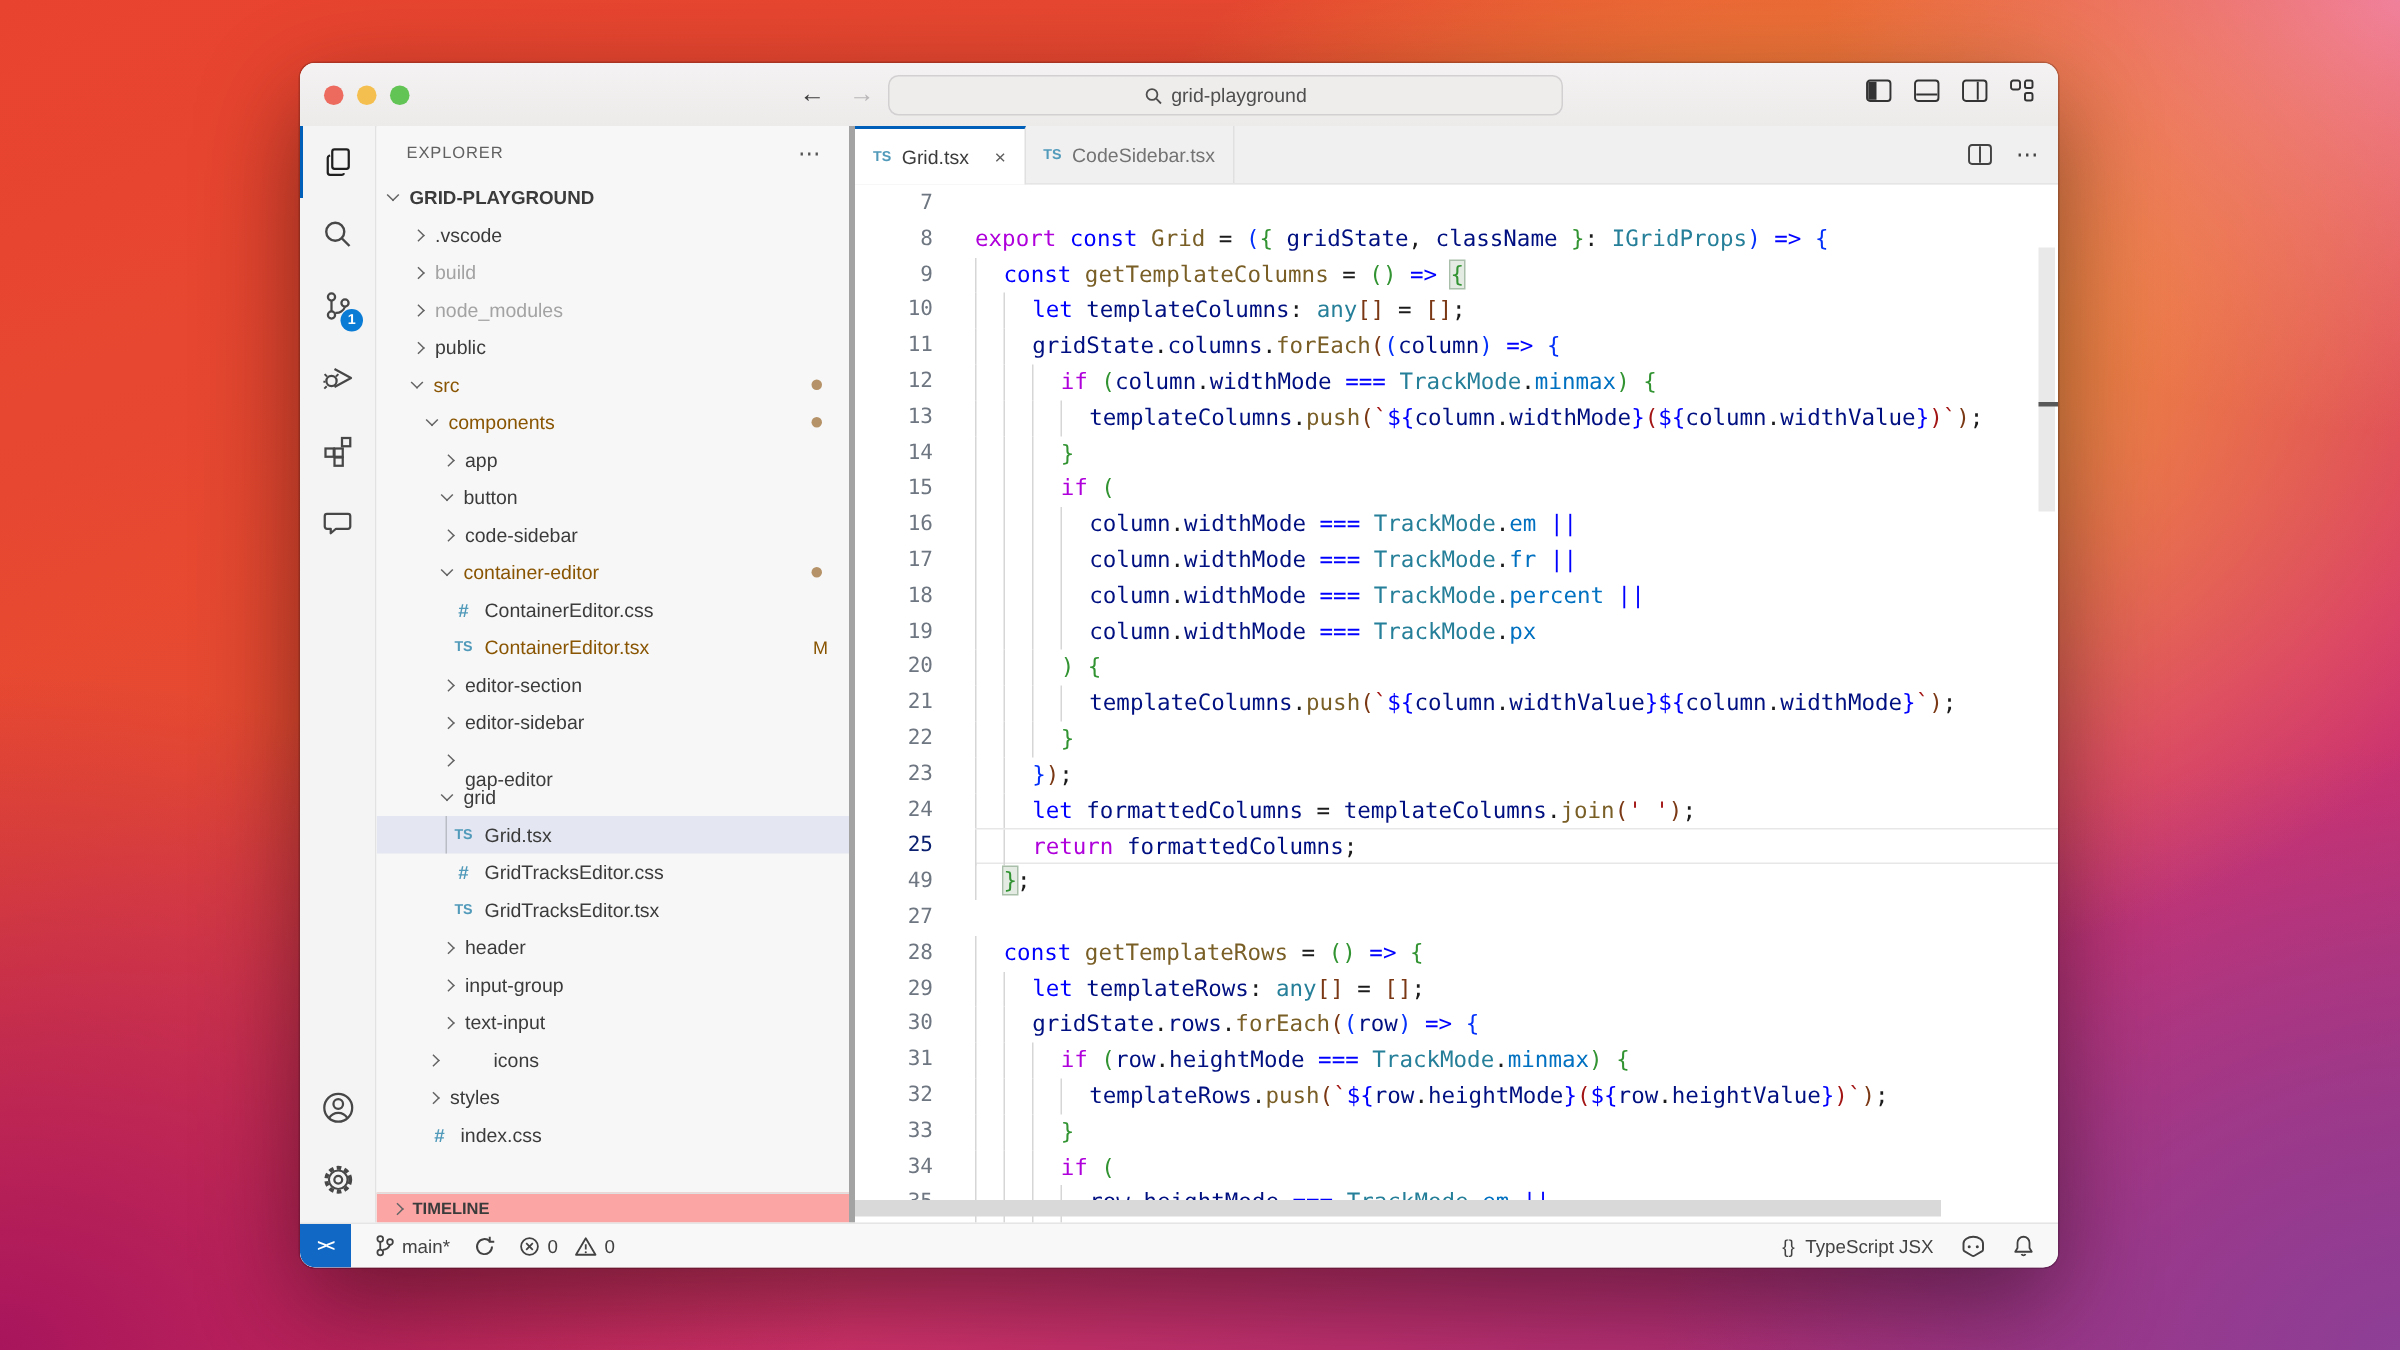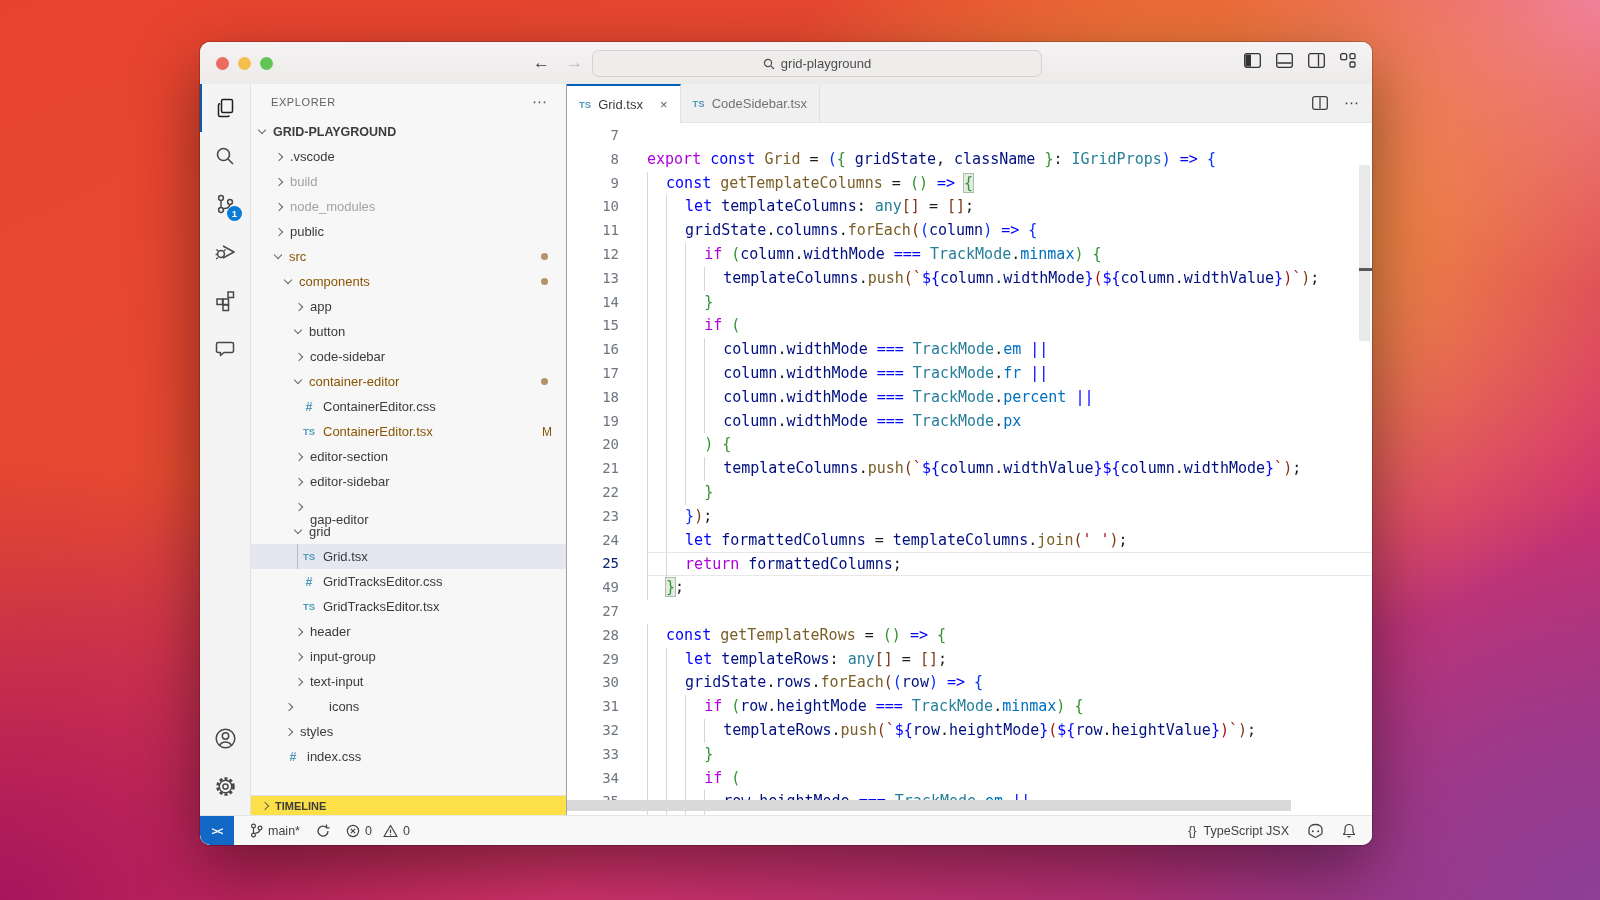--- a/index.html
+++ b/index.html
@@ -31,37 +31,37 @@
   .winicons{position:absolute;right:16px;top:11px;display:flex;gap:15px;}
   .winicons svg{display:block;}
   
   .mainrow{position:absolute;left:0;top:42px;right:0;bottom:29px;display:flex;}
   .activitybar{width:50px;background:#f4f4f4;border-right:1px solid #e2e2e2;position:relative;flex:none;}
   .actitem{width:50px;height:48px;display:flex;align-items:center;justify-content:center;position:relative;color:#474747;}
   .actitem.active{border-left:2px solid #005fb8;width:48px;}
   .actbadge{position:absolute;right:8px;bottom:7px;min-width:15px;height:15px;border-radius:8px;background:#0a7cd6;color:#fff;font-size:9.5px;font-weight:bold;display:flex;align-items:center;justify-content:center;}
   .actbottom{position:absolute;bottom:6px;left:0;width:50px;}
   
-  .sidebar{width:315px;background:#f7f7f7;border-right:1px solid #a3a3a3;position:relative;flex:none;overflow:hidden;}
+  .sidebar{width:315px;background:#f7f7f7;border-right:4px solid #a3a3a3;position:relative;flex:none;overflow:hidden;}
   .sbheader{height:35px;display:flex;align-items:center;padding:0 18px 0 20px;color:#616161;font-size:11px;letter-spacing:.6px;}
   .sbheader .dots{margin-left:auto;color:#555;font-size:15px;letter-spacing:1px;}
   .tree{position:absolute;left:0;right:0;top:35px;bottom:20px;overflow:hidden;font-size:13px;color:#3b3b3b;}
   .trow{height:25px;display:flex;align-items:center;position:relative;white-space:nowrap;}
   .trow.sel{background:#e4e6f1;}
   .trow.root{font-weight:bold;font-size:12.5px;}
   .chev{width:5px;height:5px;border-right:1.5px solid #646465;border-bottom:1.5px solid #646465;flex:none;margin-right:8px;}
   .chev.right{transform:rotate(-45deg);margin-left:1px;}
   .chev.down{transform:rotate(45deg);margin-top:-3px;}
   .fic{flex:none;width:16px;margin-right:6px;font-weight:bold;text-align:center;}
   .fic.ts{font-size:9.5px;color:#519aba;}
   .fic.css{font-size:12.5px;color:#519aba;}
   .tbadge{position:absolute;right:14px;font-size:12px;}
   .tdot{position:absolute;right:18px;width:7px;height:7px;border-radius:50%;}
   .guide{position:absolute;left:46px;top:0;bottom:0;width:1px;background:#babcc5;}
-  .timeline{position:absolute;left:0;right:0;bottom:0;height:20px;border-top:1px solid #e0e0e0;background:#fde047;display:flex;align-items:center;padding-left:10px;font-size:11px;font-weight:bold;color:#3b3b3b;}
+  .timeline{position:absolute;left:0;right:0;bottom:0;height:20px;border-top:1px solid #e0e0e0;background:#fca5a5;display:flex;align-items:center;padding-left:10px;font-size:11px;font-weight:bold;color:#3b3b3b;}
   .timeline .chev{margin-right:7px;}
   
   .editor{flex:1;position:relative;background:#fff;min-width:0;}
   .tabbar{height:38px;background:#f0f0f0;border-bottom:1px solid #e5e5e5;display:flex;position:relative;}
   .tab{display:flex;align-items:center;gap:7px;padding:0 12px;font-size:13px;border-right:1px solid #e0e0e0;position:relative;}
   .tab .ticon{font-size:9.5px;font-weight:bold;color:#519aba;}
   .tab.active{background:#fff;border-top:2px solid #005fb8;margin-bottom:-1px;color:#3b3b3b;}
   .tab.inactive{color:#737373;}
   .tab .close{margin-left:10px;color:#5f5f5f;font-size:13px;}
   .tabactions{position:absolute;right:12px;top:0;height:38px;display:flex;align-items:center;gap:16px;color:#424242;}

